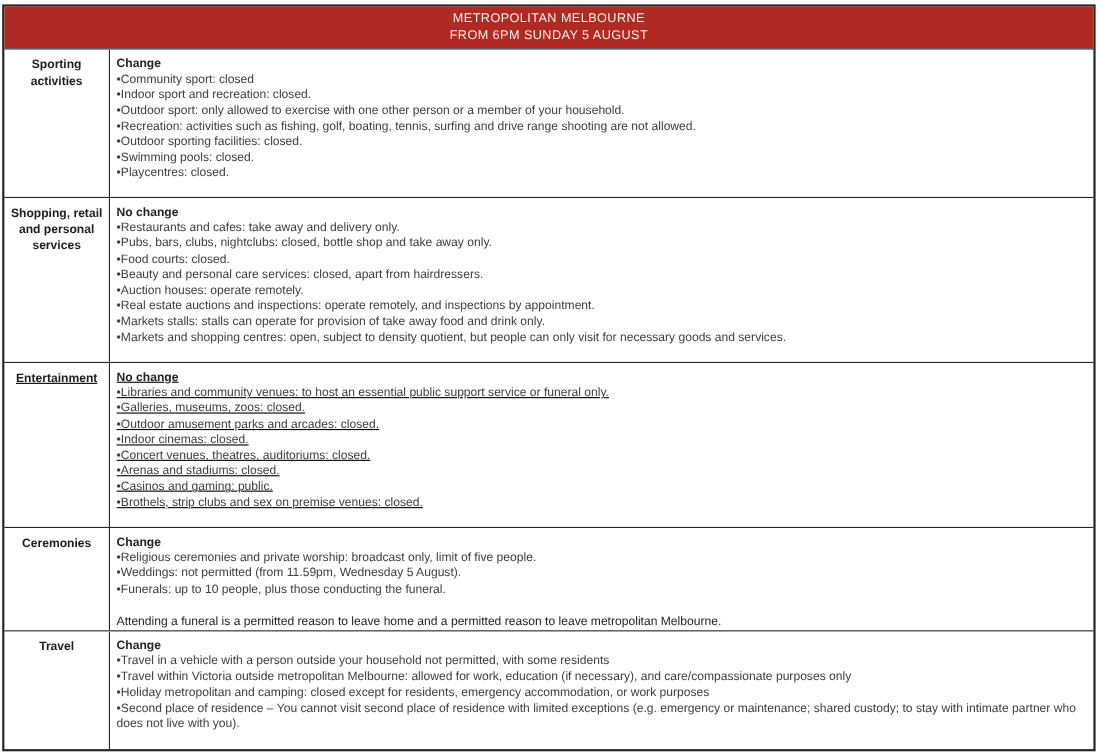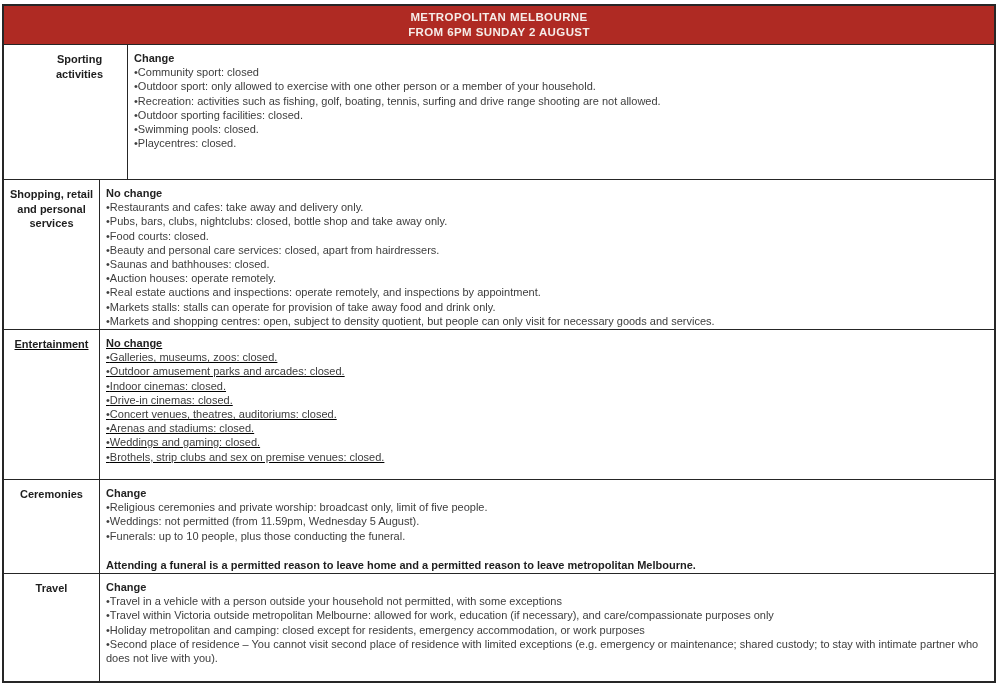--- a/index.html
+++ b/index.html
@@ -24,33 +24,33 @@
   }
   .header-banner {
     flex: 0 0 38px;
     background: var(--header-bg, #AF2A23);
     color: var(--header-text, #F6ECE8);
     display: flex;
     flex-direction: column;
     justify-content: center;
     align-items: center;
     text-align: center;
-    font-weight: bold;
+    font-weight: normal;
     font-size: 11.5px;
     line-height: 15px;
     letter-spacing: 0.4px;
   }
   .row {
     display: flex;
     border-top: 1.5px solid var(--border, #262626);
     flex: 0 0 auto;
     overflow: hidden;
     box-sizing: border-box;
   }
-  .row-sporting      { height: 135px; padding-left: 28px; }
+  .row-sporting      { height: 135px; }
   .row-shopping      { height: 150px; }
   .row-entertainment { height: 150px; text-decoration: underline; }
   .row-ceremonies    { height: 94px; }
   .row-travel        { flex: 1 1 auto; }
   .category-cell {
     flex: 0 0 96px;
     width: 96px;
     box-sizing: border-box;
     border-right: 1.5px solid var(--border, #262626);
     text-align: center;
@@ -66,80 +66,80 @@
     font-size: 11px;
     line-height: 14.2px;
     color: var(--body-text, #3D3D3D);
   }
   .status-label {
     font-weight: bold;
     color: #232323;
   }
   .bullet-item::before { content: "\2022 "; }
   .funeral-note {
-    font-weight: bold;
+    font-weight: normal;
     color: #1E1E1E;
     margin-top: 15px;
   }
 </style>
 </head>
 <body>
 
 <div class="restrictions-table">
 
   <div class="header-banner">
     <div>METROPOLITAN MELBOURNE</div>
-    <div>FROM 6PM SUNDAY 2 AUGUST</div>
+    <div>FROM 6PM SUNDAY 5 AUGUST</div>
   </div>
 
   <div class="row row-sporting">
     <div class="category-cell">Sporting activities</div>
     <div class="content-cell">
       <div class="status-label">Change</div>
       <div class="bullet-list">
           <div class="bullet-item">Community sport: closed</div>
+          <div class="bullet-item">Indoor sport and recreation: closed.</div>
           <div class="bullet-item">Outdoor sport: only allowed to exercise with one other person or a member of your household.</div>
           <div class="bullet-item">Recreation: activities such as fishing, golf, boating, tennis, surfing and drive range shooting are not allowed.</div>
           <div class="bullet-item">Outdoor sporting facilities: closed.</div>
           <div class="bullet-item">Swimming pools: closed.</div>
           <div class="bullet-item">Playcentres: closed.</div>
         </div>
     </div>
   </div>
 
   <div class="row row-shopping">
     <div class="category-cell">Shopping, retail and personal services</div>
     <div class="content-cell">
       <div class="status-label">No change</div>
       <div class="bullet-list">
           <div class="bullet-item">Restaurants and cafes: take away and delivery only.</div>
           <div class="bullet-item">Pubs, bars, clubs, nightclubs: closed, bottle shop and take away only.</div>
           <div class="bullet-item">Food courts: closed.</div>
           <div class="bullet-item">Beauty and personal care services: closed, apart from hairdressers.</div>
-          <div class="bullet-item">Saunas and bathhouses: closed.</div>
           <div class="bullet-item">Auction houses: operate remotely.</div>
           <div class="bullet-item">Real estate auctions and inspections: operate remotely, and inspections by appointment.</div>
           <div class="bullet-item">Markets stalls: stalls can operate for provision of take away food and drink only.</div>
           <div class="bullet-item">Markets and shopping centres: open, subject to density quotient, but people can only visit for necessary goods and services.</div>
         </div>
     </div>
   </div>
 
   <div class="row row-entertainment">
     <div class="category-cell">Entertainment</div>
     <div class="content-cell">
       <div class="status-label">No change</div>
       <div class="bullet-list">
+          <div class="bullet-item">Libraries and community venues: to host an essential public support service or funeral only.</div>
           <div class="bullet-item">Galleries, museums, zoos: closed.</div>
           <div class="bullet-item">Outdoor amusement parks and arcades: closed.</div>
           <div class="bullet-item">Indoor cinemas: closed.</div>
-          <div class="bullet-item">Drive-in cinemas: closed.</div>
           <div class="bullet-item">Concert venues, theatres, auditoriums: closed.</div>
           <div class="bullet-item">Arenas and stadiums: closed.</div>
-          <div class="bullet-item">Weddings and gaming: closed.</div>
+          <div class="bullet-item">Casinos and gaming: public.</div>
           <div class="bullet-item">Brothels, strip clubs and sex on premise venues: closed.</div>
         </div>
     </div>
   </div>
 
   <div class="row row-ceremonies">
     <div class="category-cell">Ceremonies</div>
     <div class="content-cell">
       <div class="status-label">Change</div>
       <div class="bullet-list">
@@ -149,21 +149,21 @@
         </div>
       <div class="funeral-note">Attending a funeral is a permitted reason to leave home and a permitted reason to leave metropolitan Melbourne.</div>
     </div>
   </div>
 
   <div class="row row-travel">
     <div class="category-cell">Travel</div>
     <div class="content-cell">
       <div class="status-label">Change</div>
       <div class="bullet-list">
-          <div class="bullet-item">Travel in a vehicle with a person outside your household not permitted, with some exceptions</div>
+          <div class="bullet-item">Travel in a vehicle with a person outside your household not permitted, with some residents</div>
           <div class="bullet-item">Travel within Victoria outside metropolitan Melbourne: allowed for work, education (if necessary), and care/compassionate purposes only</div>
           <div class="bullet-item">Holiday metropolitan and camping: closed except for residents, emergency accommodation, or work purposes</div>
           <div class="bullet-item">Second place of residence – You cannot visit second place of residence with limited exceptions (e.g. emergency or maintenance; shared custody; to stay with intimate partner who does not live with you).</div>
         </div>
     </div>
   </div>
 
 </div>
 
 </body></html>

